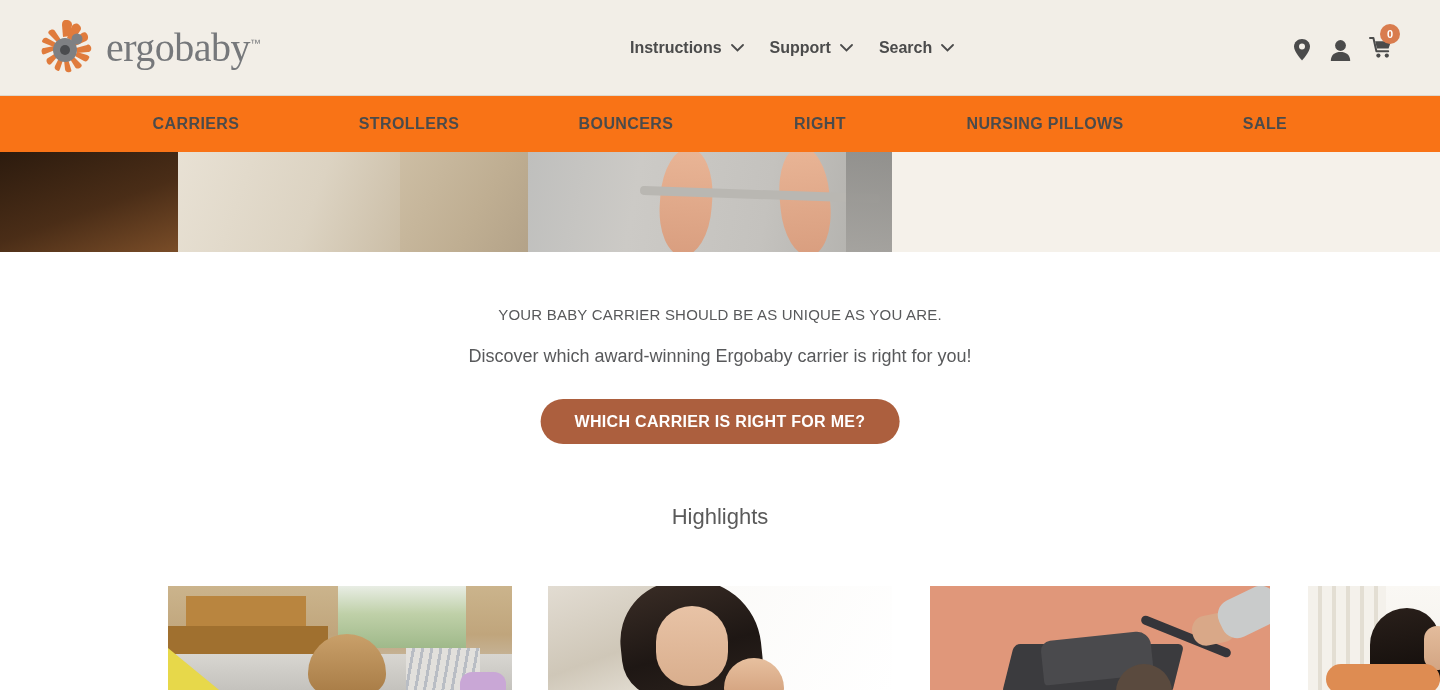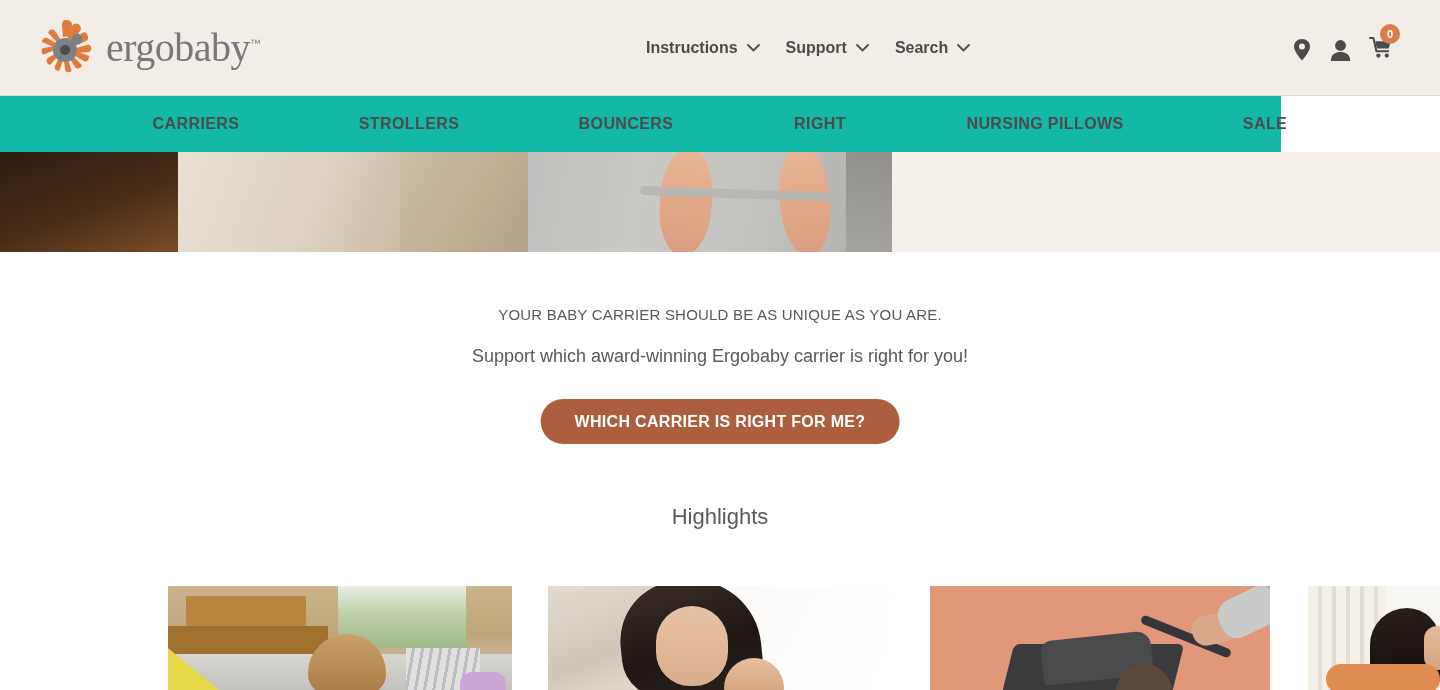--- a/index.html
+++ b/index.html
@@ -50,21 +50,20 @@
   }
 
   .main-nav {
     position: absolute;
     left: 630px;
     top: 0;
     height: 96px;
     display: flex;
     align-items: center;
     gap: 26px;
-    margin-left: 16px;
   }
   .nav-item {
     display: flex;
     align-items: center;
     gap: 9px;
     font-size: 16px;
     font-weight: bold;
     color: #4B4B4B;
     cursor: pointer;
   }
@@ -116,23 +115,23 @@
     font-size: 11px;
     font-weight: bold;
     display: flex;
     align-items: center;
     justify-content: center;
   }
 
   
   .cat-nav {
     position: relative;
-    width: 1281px;
+    width: 1440px;
     height: 56px;
-    background: #14b8a6;
+    background: #f97316;
     display: flex;
     align-items: center;
     text-decoration: underline;
   }
   .cat-item {
     position: absolute;
     font-size: 16px;
     font-weight: bold;
     color: #4B4B4B;
     letter-spacing: 0.4px;
@@ -413,21 +412,21 @@
     <div class="hp-layer hp-strap"></div>
     <div class="hp-layer hp-mesh"></div>
   </div>
   <div class="hero-panel">
     
   </div>
 </div>
 
 <div class="promo">
   <div class="promo-title">YOUR BABY CARRIER SHOULD BE AS UNIQUE AS YOU ARE.</div>
-  <div class="promo-sub">Support which award-winning Ergobaby carrier is right for you!</div>
+  <div class="promo-sub">Discover which award-winning Ergobaby carrier is right for you!</div>
   <button class="promo-btn">WHICH CARRIER IS RIGHT FOR ME?</button>
 </div>
 
 <div class="highlights">
   <div class="highlights-title">Highlights</div>
 
   <div class="cards">
 
     <div class="card c1">
       <div class="shelf"></div>

